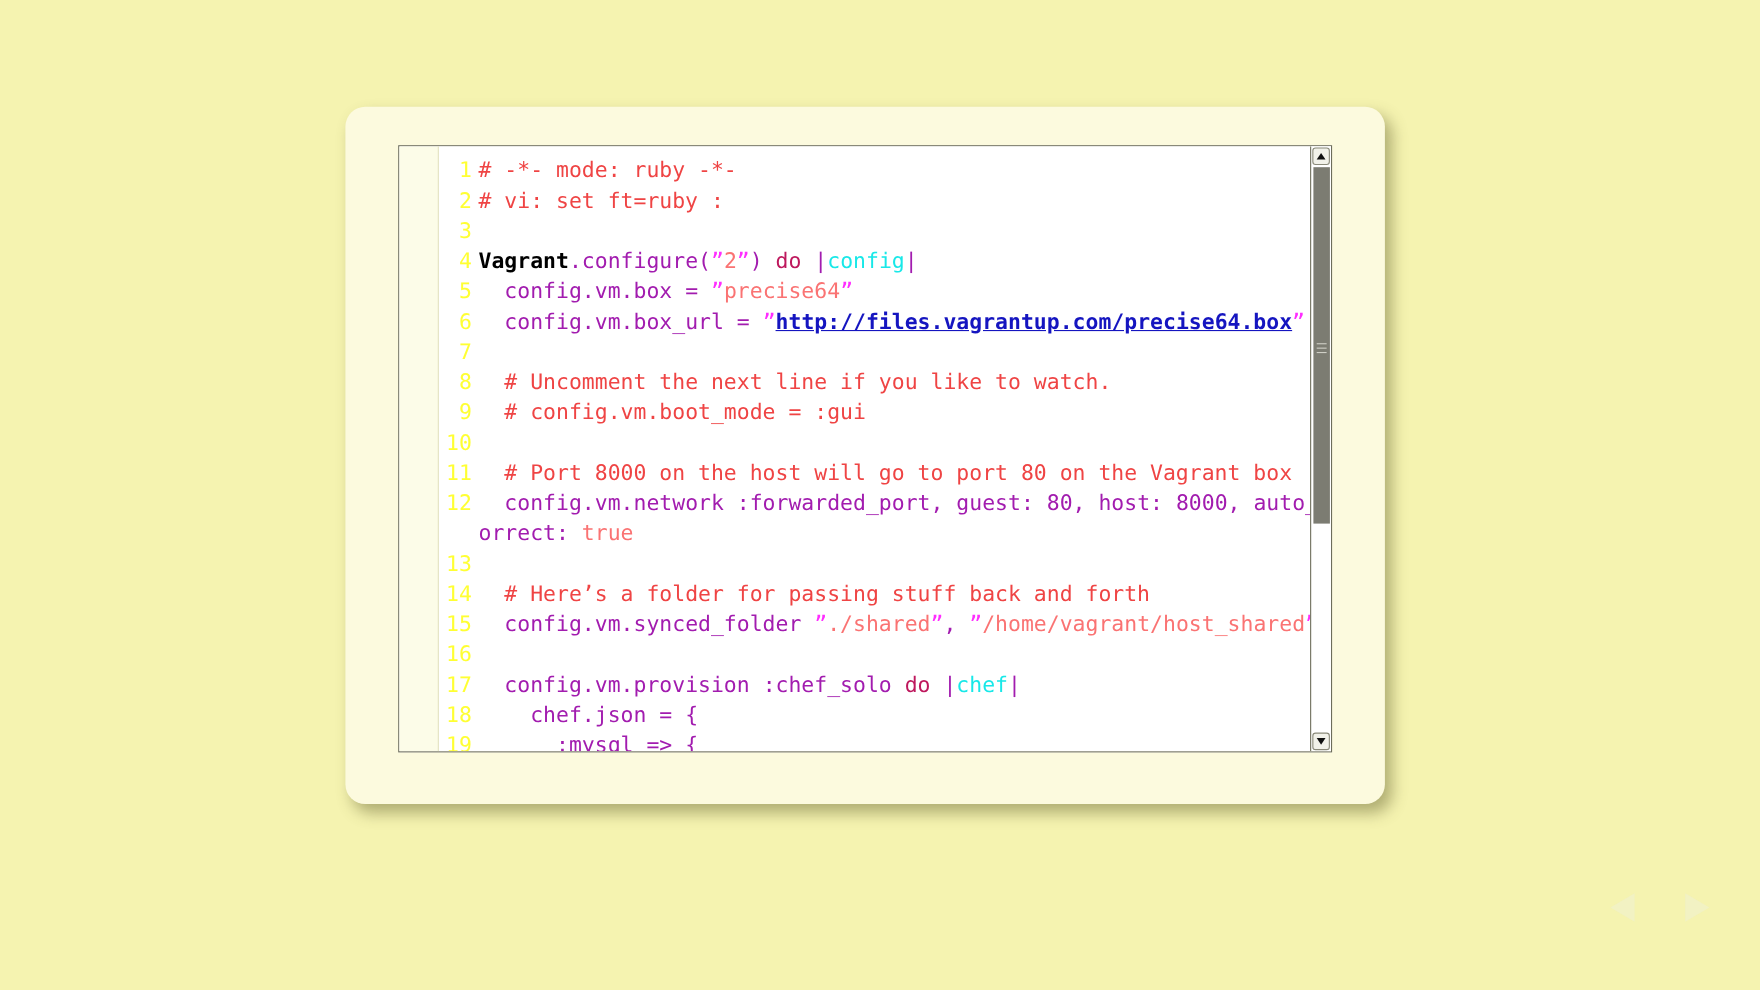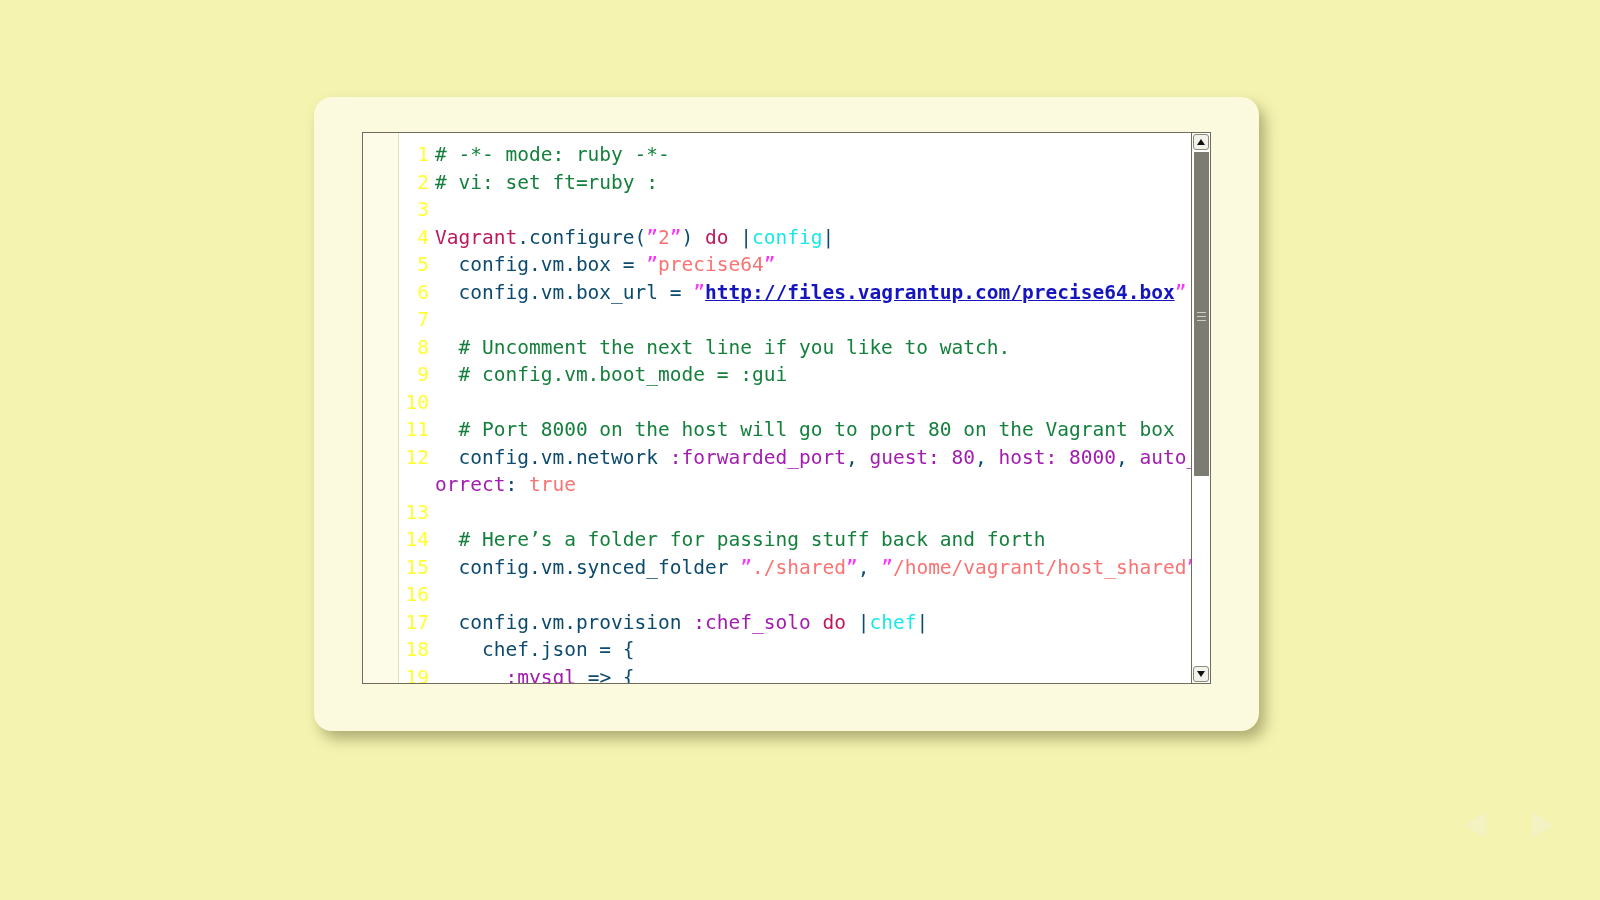--- a/index.html
+++ b/index.html
@@ -87,28 +87,28 @@
     top: 0;
     width: 30px;
     text-align: right;
     color: #ffff33;
     font-size: 19.5px;
   }
 
   .code-body { color: #000000; }
 
   
-  .tok-comment  { color: #15803d; }
-  .tok-const    { color: #be185d; }
+  .tok-comment  { color: #ef4444; }
+  .tok-const    { color: #000000; font-weight: bold; }
   .tok-quote    { color: #ff2dff; }
   .tok-string   { color: #fa7373; }
   .tok-symbol   { color: #a21caf; }
   .tok-keyword  { color: #be185d; }
   .tok-var      { color: #18e8e8; }
-  .tok-plain    { color: #0c4a6e; }
+  .tok-plain    { color: #a21caf; }
   .tok-link     {
     color: #1515c0;
     text-decoration: underline;
     font-weight: bold;
   }
 
   
   #scrollbar {
     position: absolute;
     right: 0;

